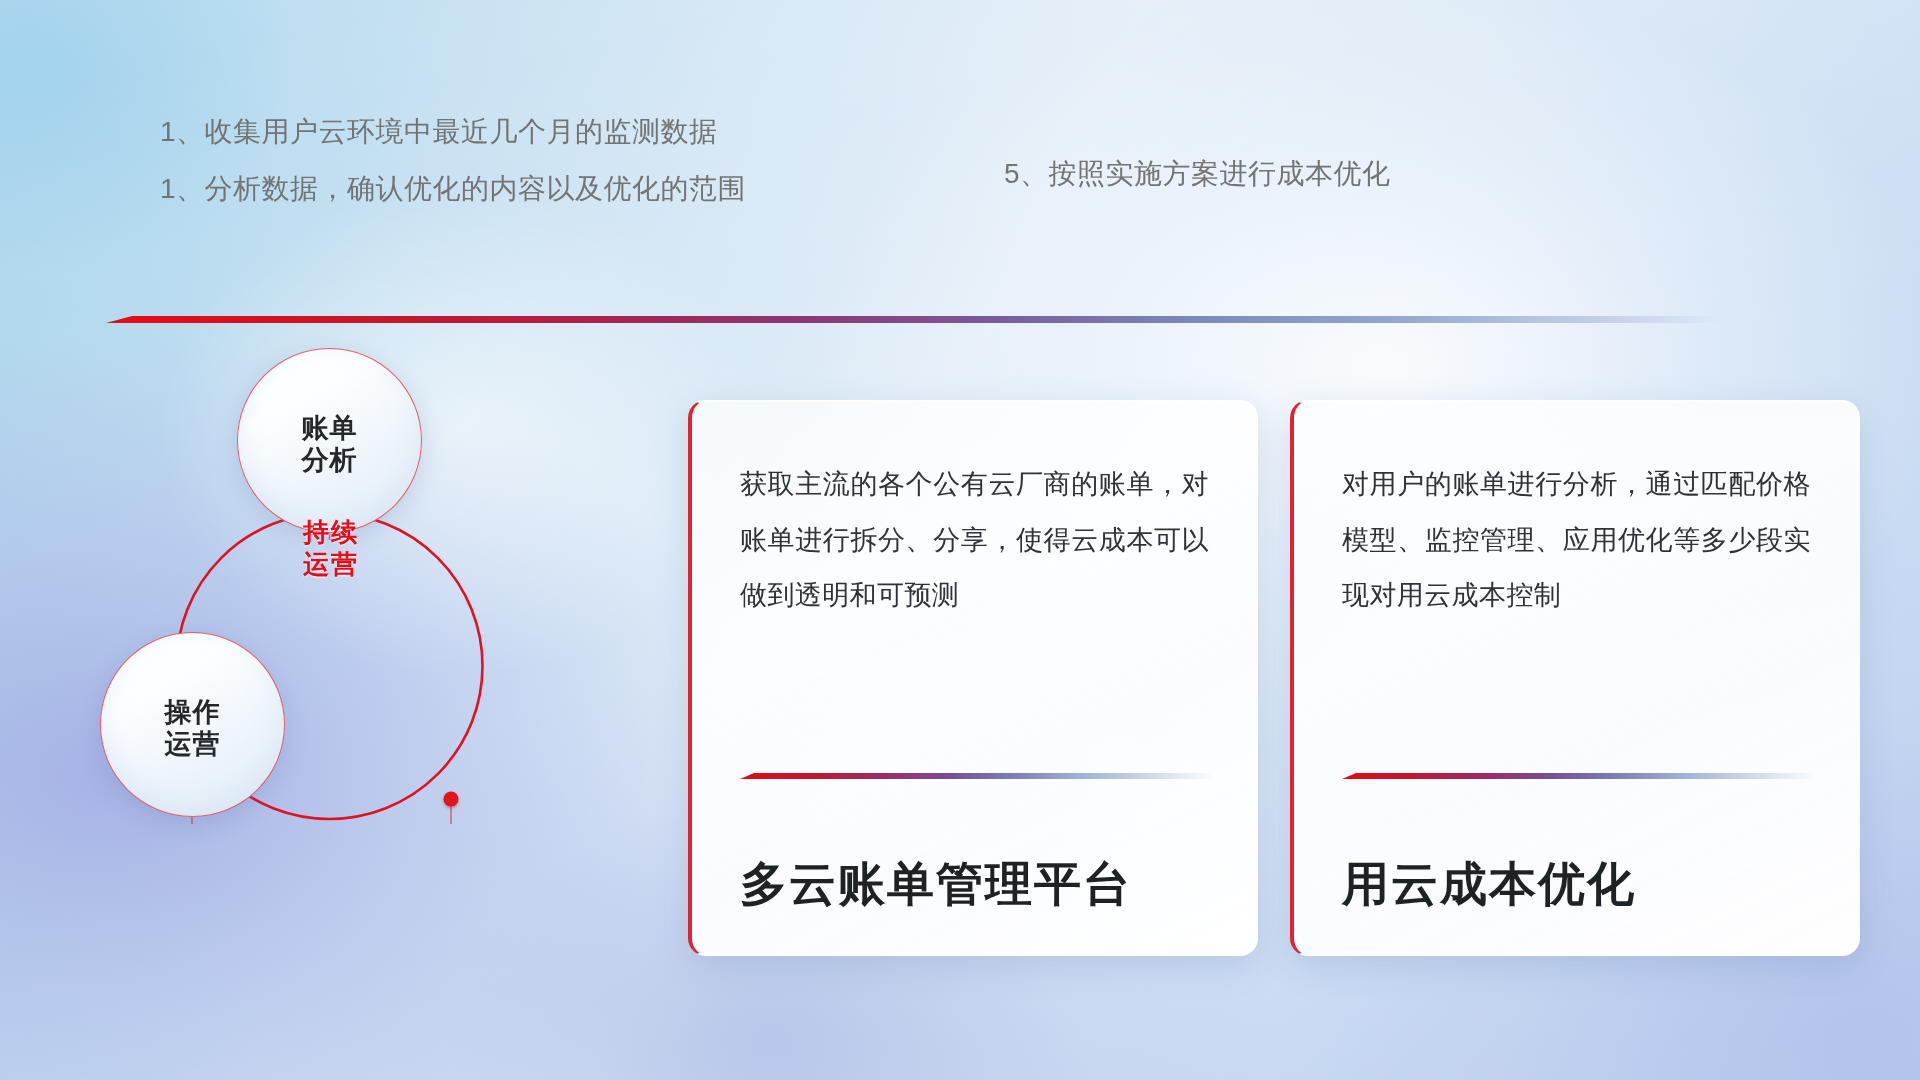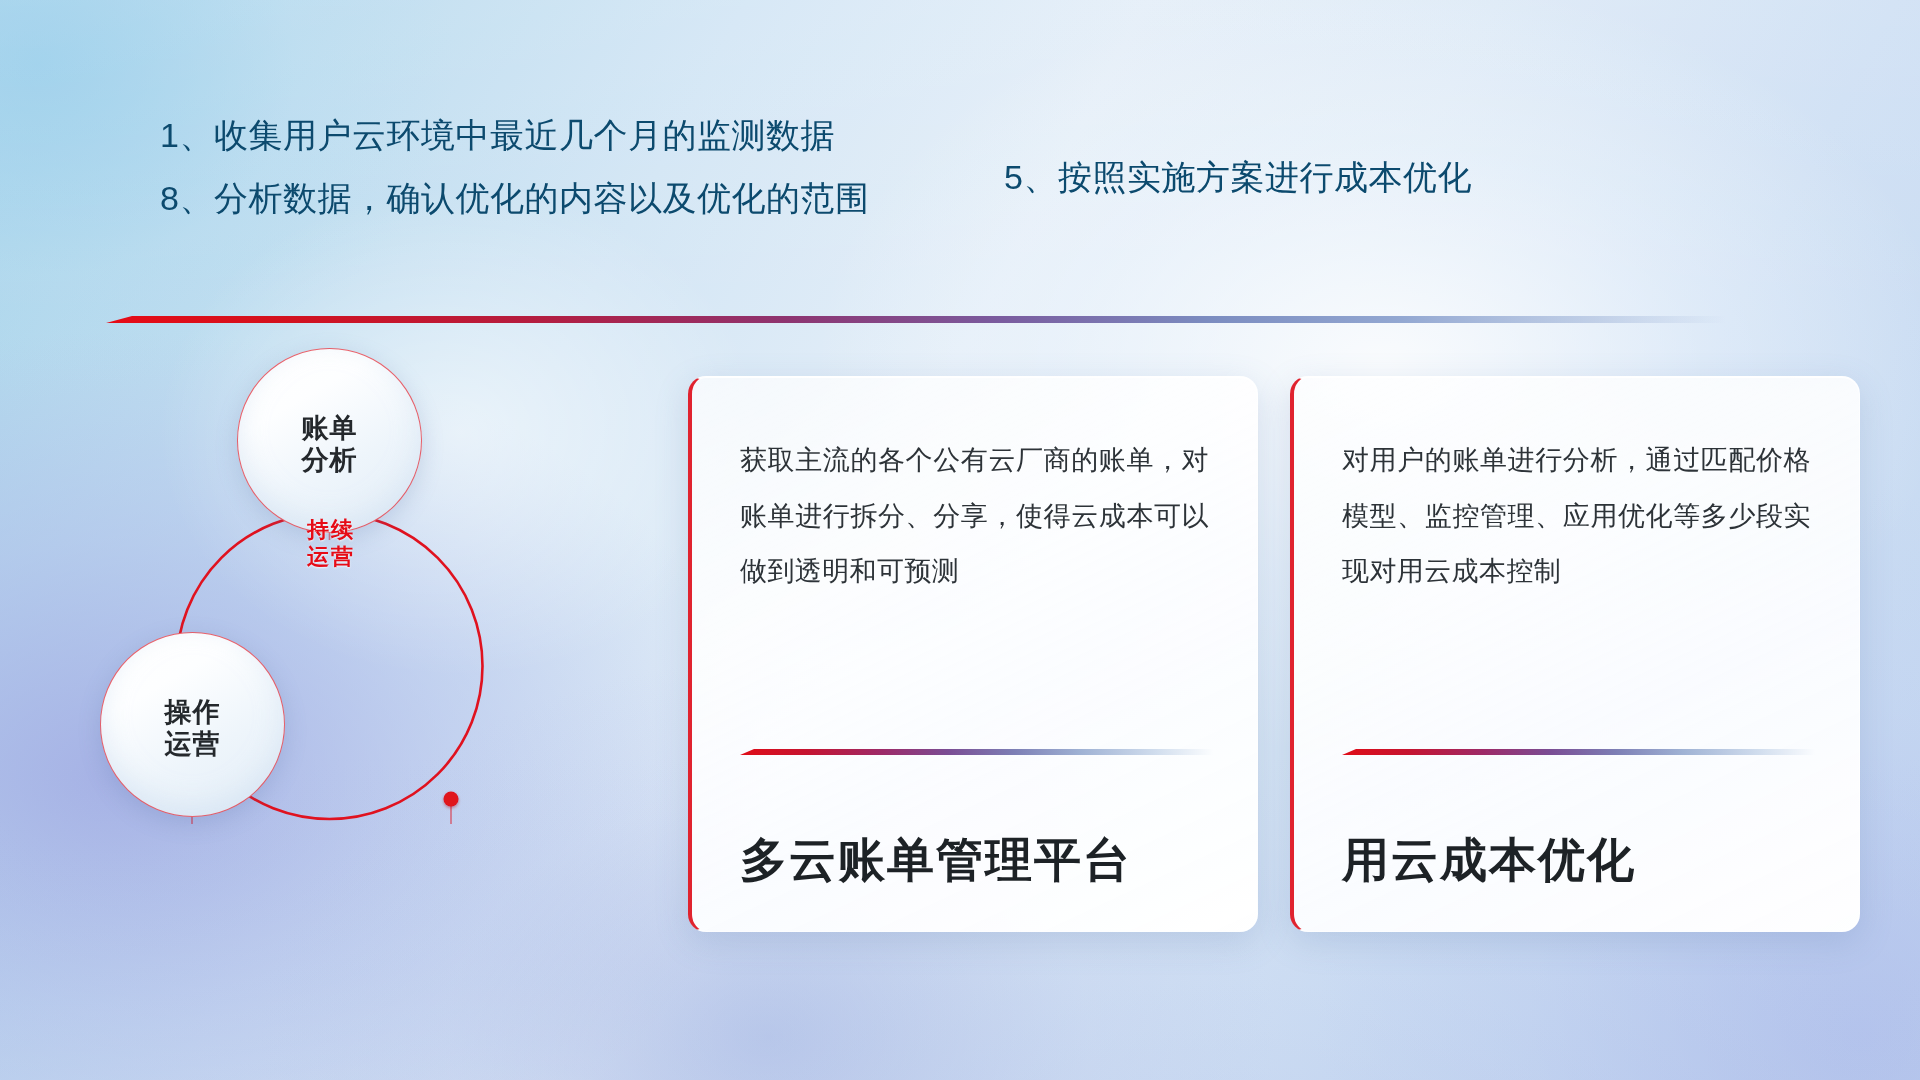--- a/index.html
+++ b/index.html
@@ -21,21 +21,21 @@
   .l6 { background:radial-gradient(ellipse 620px 460px at 40% 96%, rgba(150,168,222,0.50) 0%, rgba(180,196,235,0.18) 52%, rgba(200,216,242,0) 82%); }
   .l7 { background:radial-gradient(ellipse 420px 340px at 24% 40%, rgba(255,255,255,0.55) 0%, rgba(255,255,255,0) 72%); }
   .l8 { background:linear-gradient(180deg, rgba(255,255,255,0.10) 0%, rgba(255,255,255,0) 30%, rgba(255,255,255,0) 70%, rgba(170,186,230,0.22) 100%); }
 
   
   #steps { position:absolute; z-index:3; top:118px; left:0; width:1920px; height:180px; }
   .col { position:absolute; }
   .col-a { left:160px; top:0; }
   .col-b { left:1004px; top:42px; }
   .step {
-    font-size:34px; color:#0c4a6e; letter-spacing:0.5px;
+    font-size:28px; color:#737373; letter-spacing:0.5px;
     line-height:1; white-space:nowrap; margin-bottom:29px;
   }
   .col-b .step { margin-bottom:30px; }
 
   
   #divider { position:absolute; z-index:3; left:106px; top:316px; width:1620px; height:10px; }
   #divider .bar {
     position:absolute; left:0; top:0; width:100%; height:7px;
     background:linear-gradient(90deg,#e60b16 0%,#d5111d 10%,#b51c3e 26%,#8e3470 42%,#7a5b9e 55%,#7b8cc0 68%,#93a8d2 80%,rgba(160,180,216,0.55) 92%,rgba(180,198,226,0) 100%);
     clip-path:polygon(0 100%, 26px 0, 100% 0, 100% 100%);
@@ -56,27 +56,27 @@
     text-align:right; font-weight:bold; color:#24282c;
     font-size:27px; line-height:1.18; letter-spacing:1px;margin-top:8px;
   }
   #b-top  { left:137px; top:0px;   width:185px; height:185px; }
   #b-left { left:0px;   top:284px; width:185px; height:185px; }
   #b-right{ left:258px; top:268px; width:185px; height:185px; }
 
   #center-label {
     position:absolute; left:131px; top:168px; width:200px;
     text-align:center; font-weight:bold; color:#e60b16;
-    font-size:22px; line-height:1.24; letter-spacing:2px;
+    font-size:26px; line-height:1.24; letter-spacing:2px;
     text-shadow:0 1px 2px rgba(255,255,255,0.8);
   }
 
   
   .card {
-    position:absolute; z-index:3; top:376px; width:570px; height:556px;
+    position:absolute; z-index:3; top:400px; width:570px; height:556px;
     border-radius:18px;
     background:linear-gradient(155deg, rgba(255,255,255,0.70) 0%, rgba(255,255,255,0.88) 34%, rgba(252,253,255,0.96) 66%, rgba(255,255,255,0.99) 100%);
     border:1px solid rgba(255,255,255,0.85);
     border-left:4px solid #e0232f;
     box-shadow:0 10px 34px rgba(88,118,168,0.20), inset 0 1px 0 rgba(255,255,255,0.9);
     padding:56px 48px 0 48px;
   }
   #card-1 { left:688px; }
   #card-2 { left:1290px; }
 
@@ -105,21 +105,21 @@
   <div class="bg-layer l5"></div>
   <div class="bg-layer l6"></div>
   <div class="bg-layer l7"></div>
   <div class="bg-layer l8"></div>
 </div>
 
 <div id="steps">
 
   <div class="col col-a">
     <div class="step">1、收集用户云环境中最近几个月的监测数据</div>
-    <div class="step">8、分析数据，确认优化的内容以及优化的范围</div>
+    <div class="step">1、分析数据，确认优化的内容以及优化的范围</div>
   </div>
 
   <div class="col col-b">
     <div class="step">5、按照实施方案进行成本优化</div>
   </div>
 
 </div>
 
 <div id="divider">
   <div class="bar"></div>

